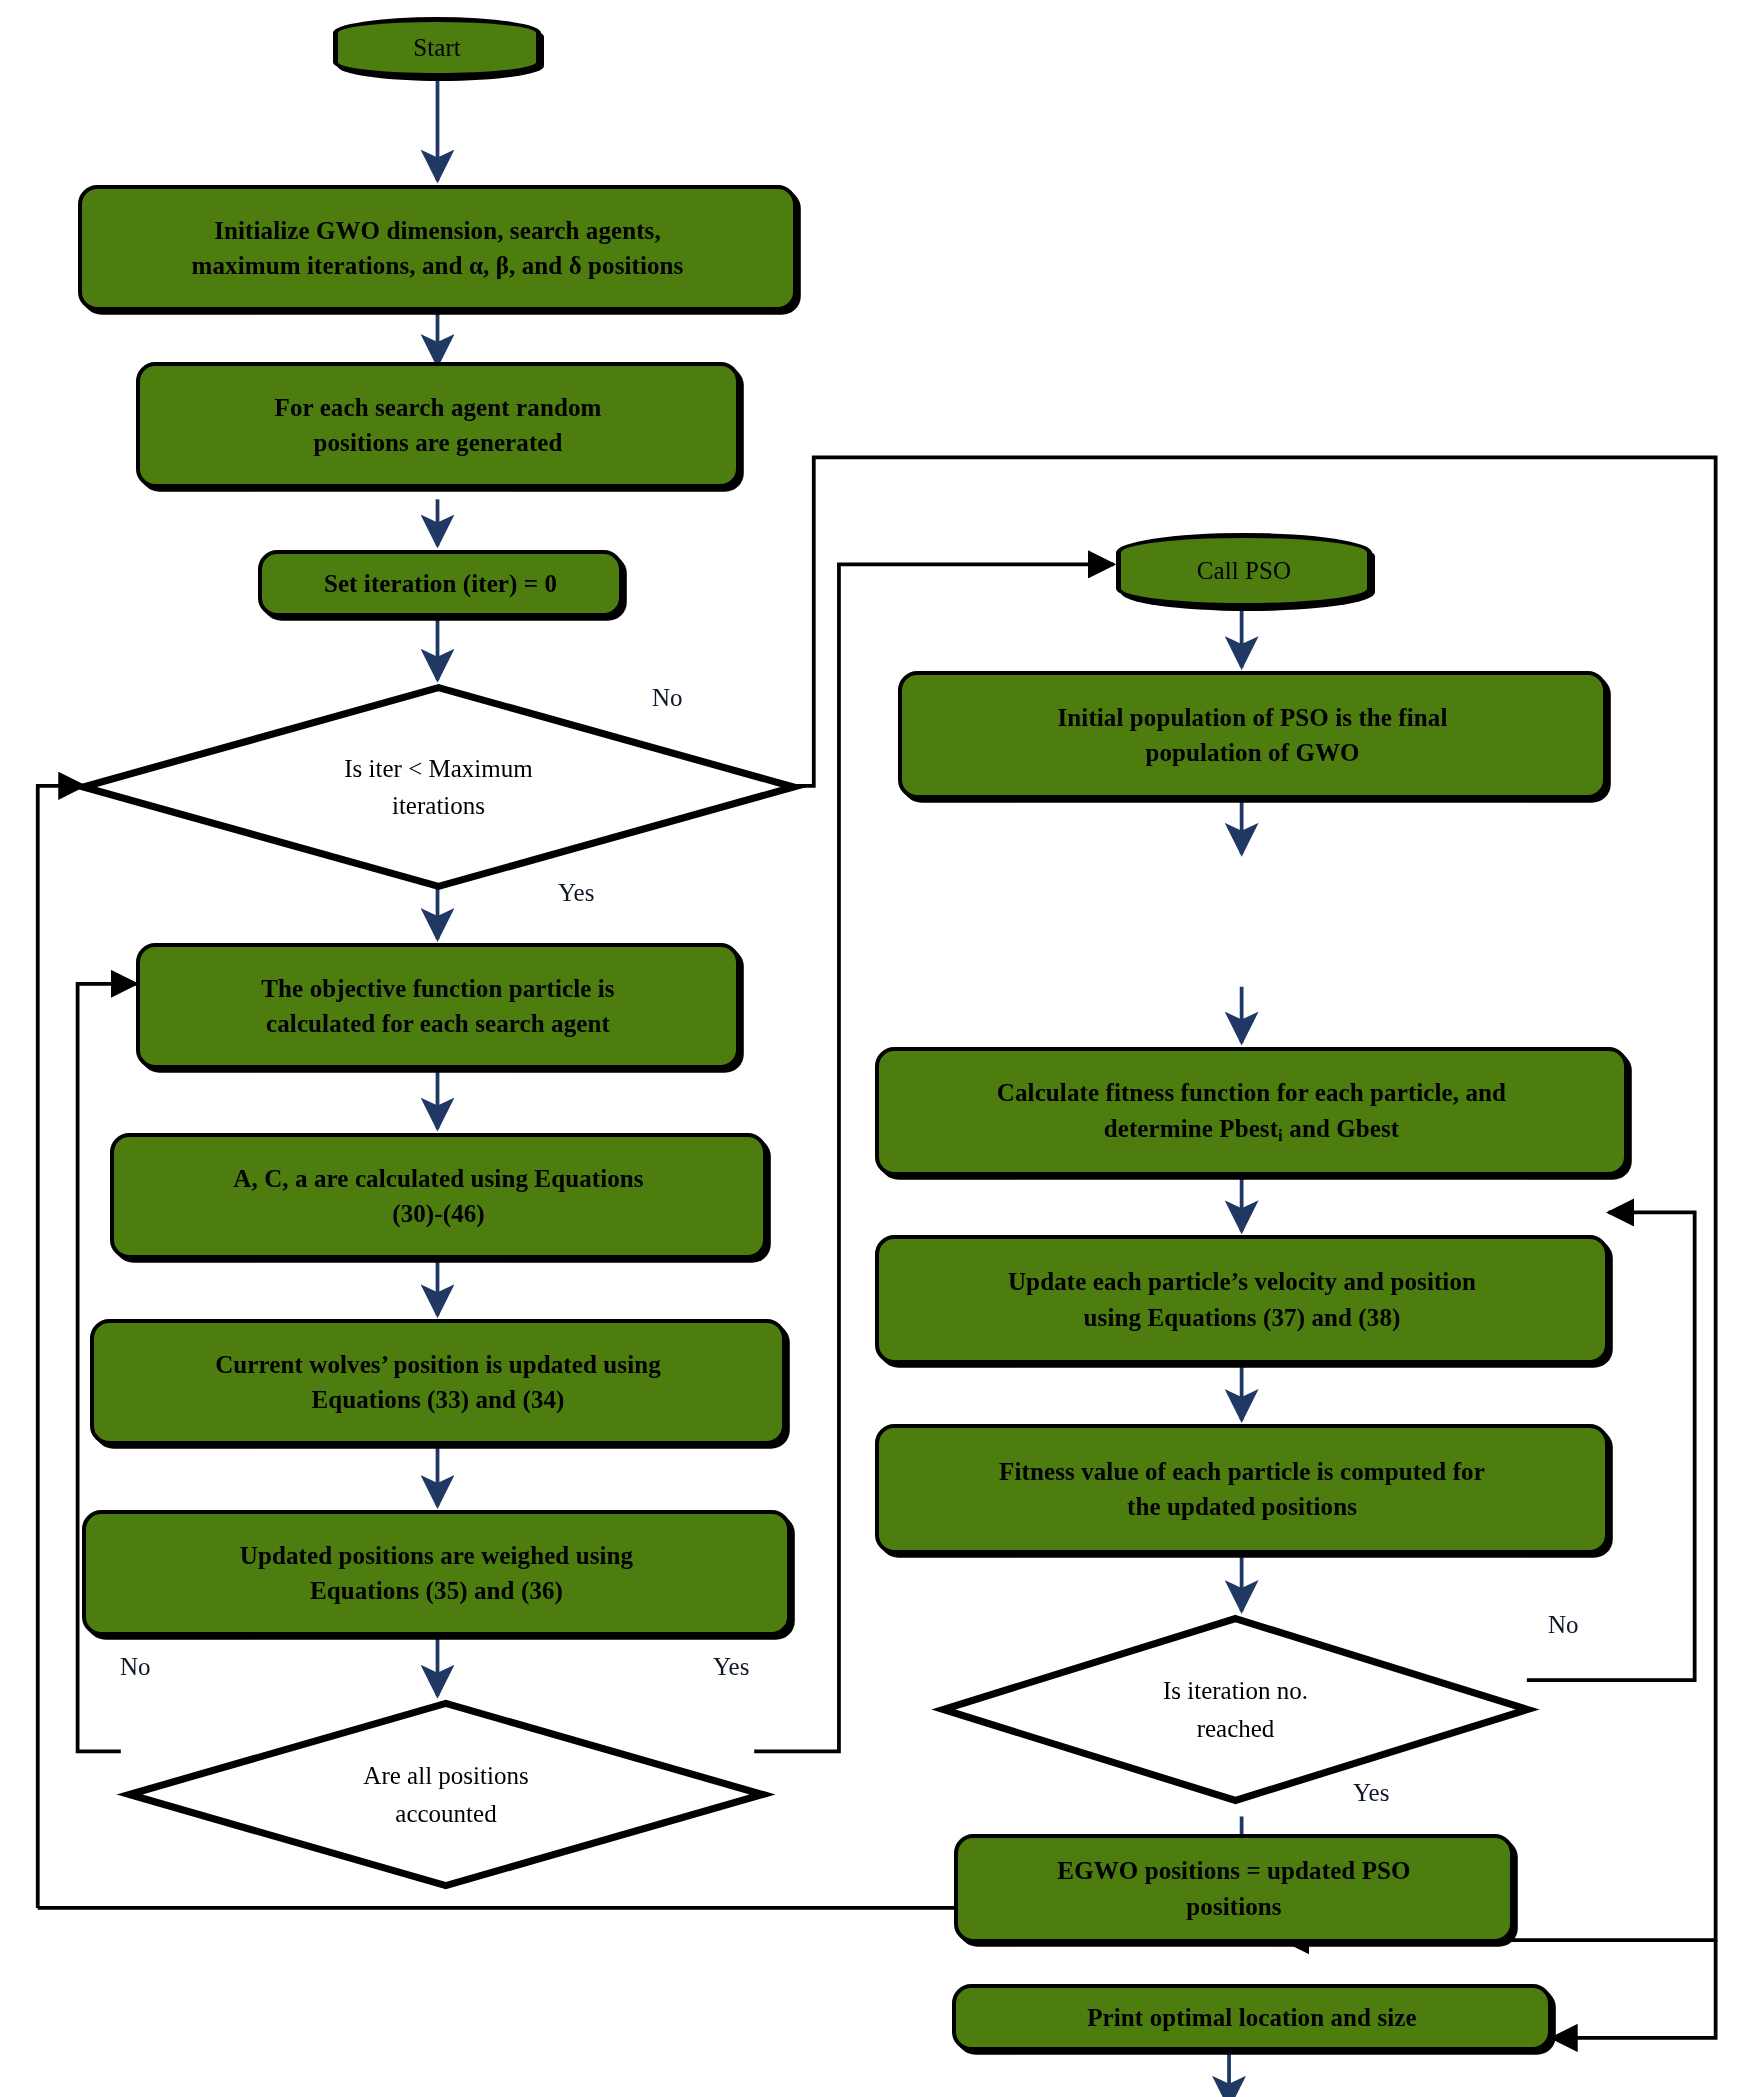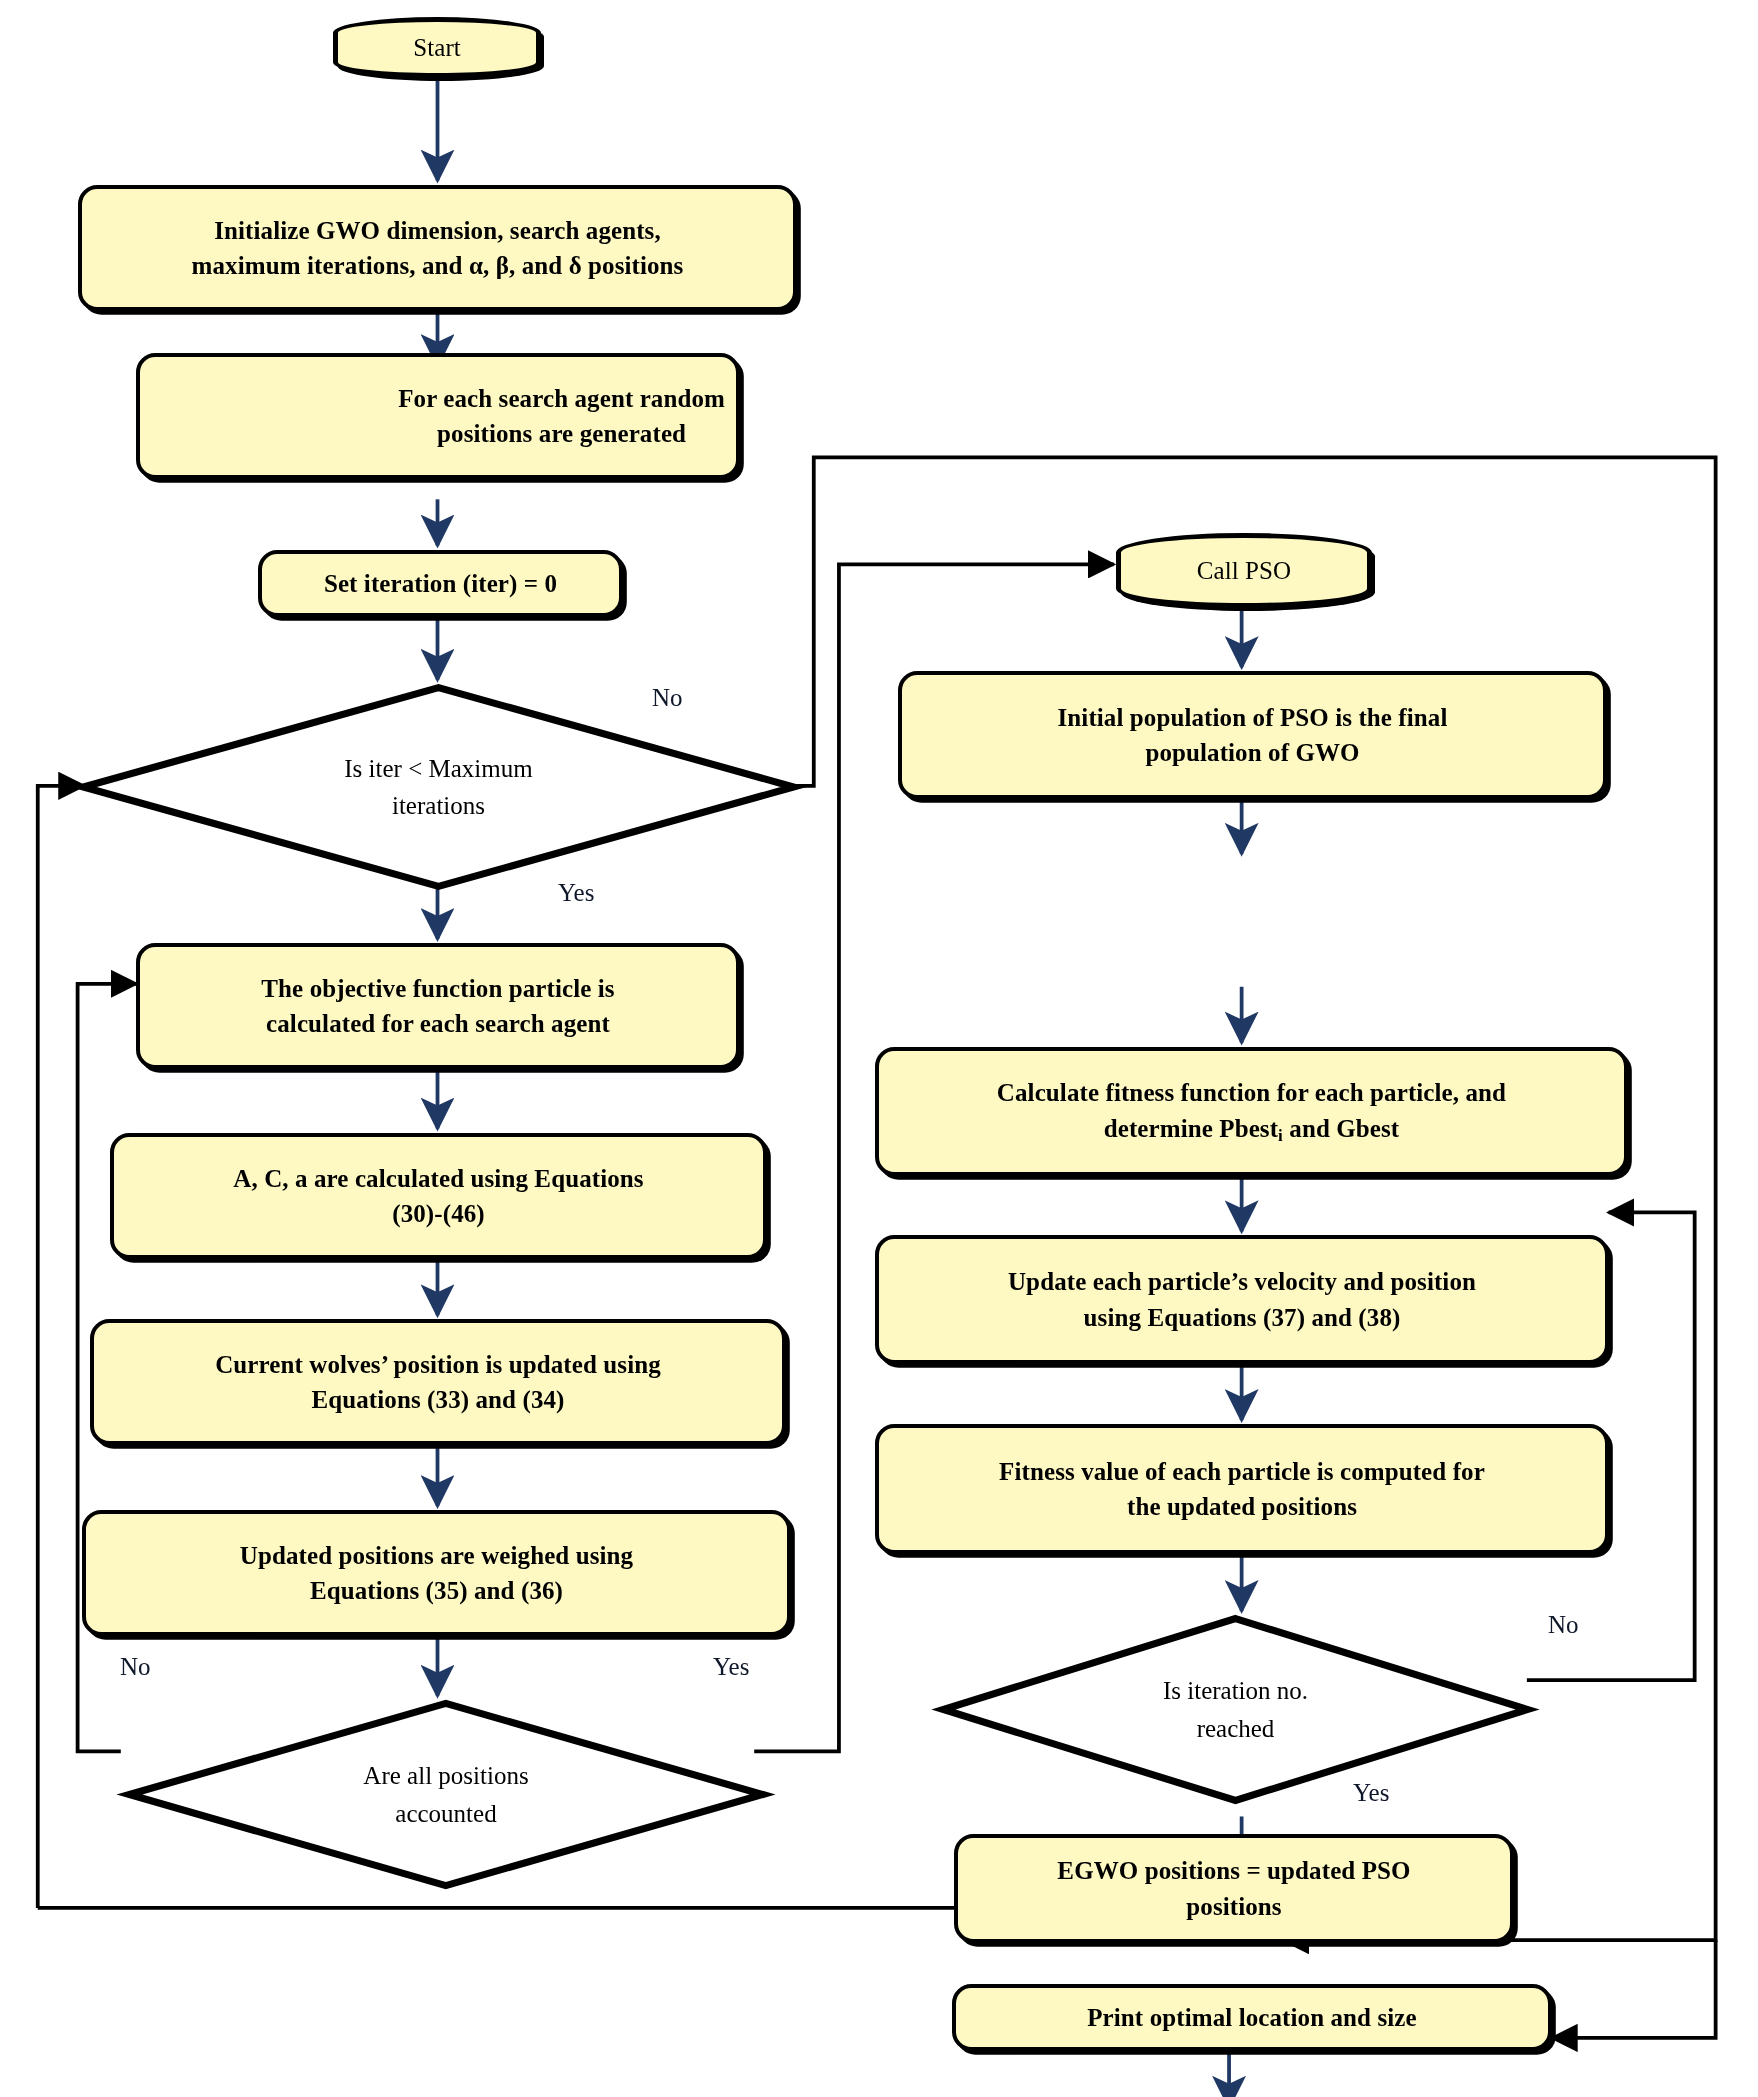--- a/index.html
+++ b/index.html
@@ -26,21 +26,21 @@
     pointer-events: none;
   }
   .node {
     position: absolute;
     box-sizing: border-box;
     display: flex;
     align-items: center;
     justify-content: center;
     text-align: center;
     color: #000000;
-    background: #fef9c3;
+    background: #4d7c0f;
     z-index: 3;
   }
   .proc {
     border: 4.2px solid #000000;
     border-radius: 19.3px;
     box-shadow: 4.2px 4.2px 0 -0.4px #000000;
     font-weight: bold;
   }
   .term {
     border: 5px solid #000000;
@@ -145,21 +145,21 @@
     <span class="txt">Start</span>
   </div>
 
   <div class="node proc" style="left:78px; top:185px; width:719px; height:126px;">
     <span class="txt">
       <span>Initialize GWO dimension, search agents,</span><br>
       <span>maximum iterations, and α, β, and δ positions</span>
     </span>
   </div>
 
-  <div class="node proc" style="left:136px; top:353px; width:604px; height:126px;justify-content:flex-end;">
+  <div class="node proc" style="left:136px; top:362px; width:604px; height:126px;">
     <span class="txt">
       <span>For each search agent random</span><br>
       <span>positions are generated</span>
     </span>
   </div>
 
   <div class="node proc" style="left:258px; top:550px; width:365px; height:67px;">
     <span class="txt">Set iteration (iter) = 0</span>
   </div>
 

